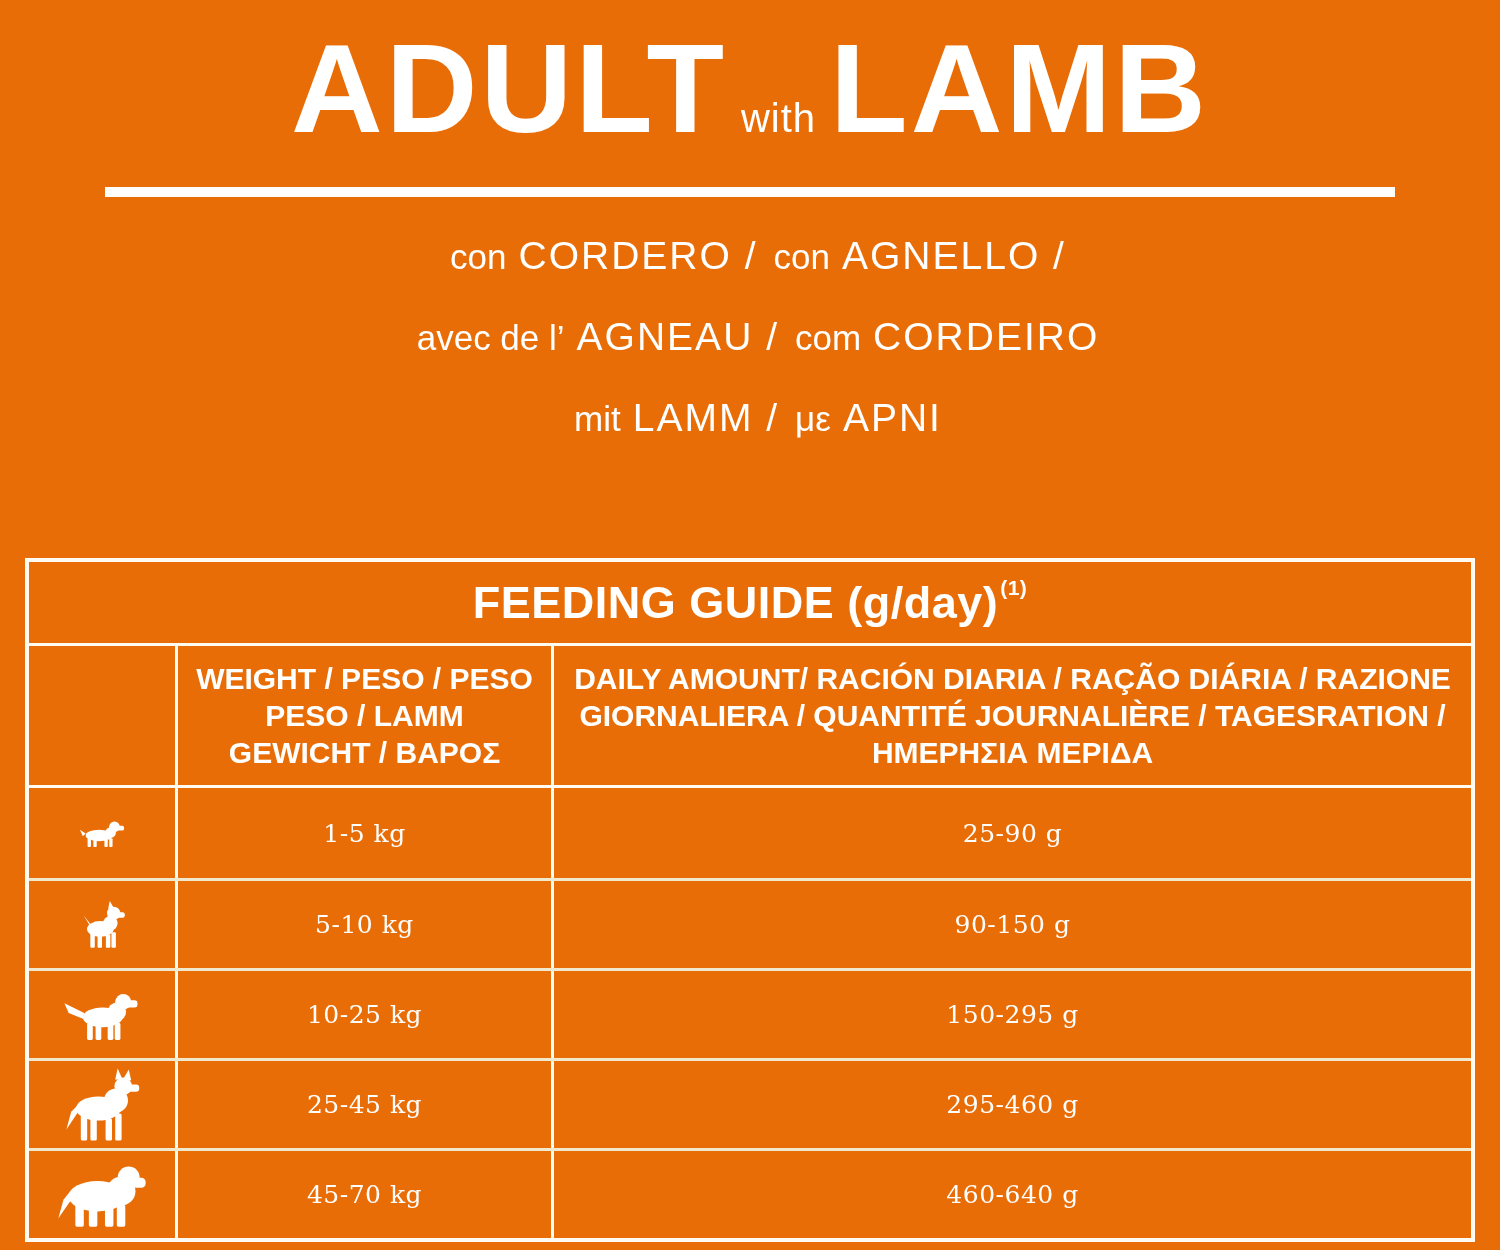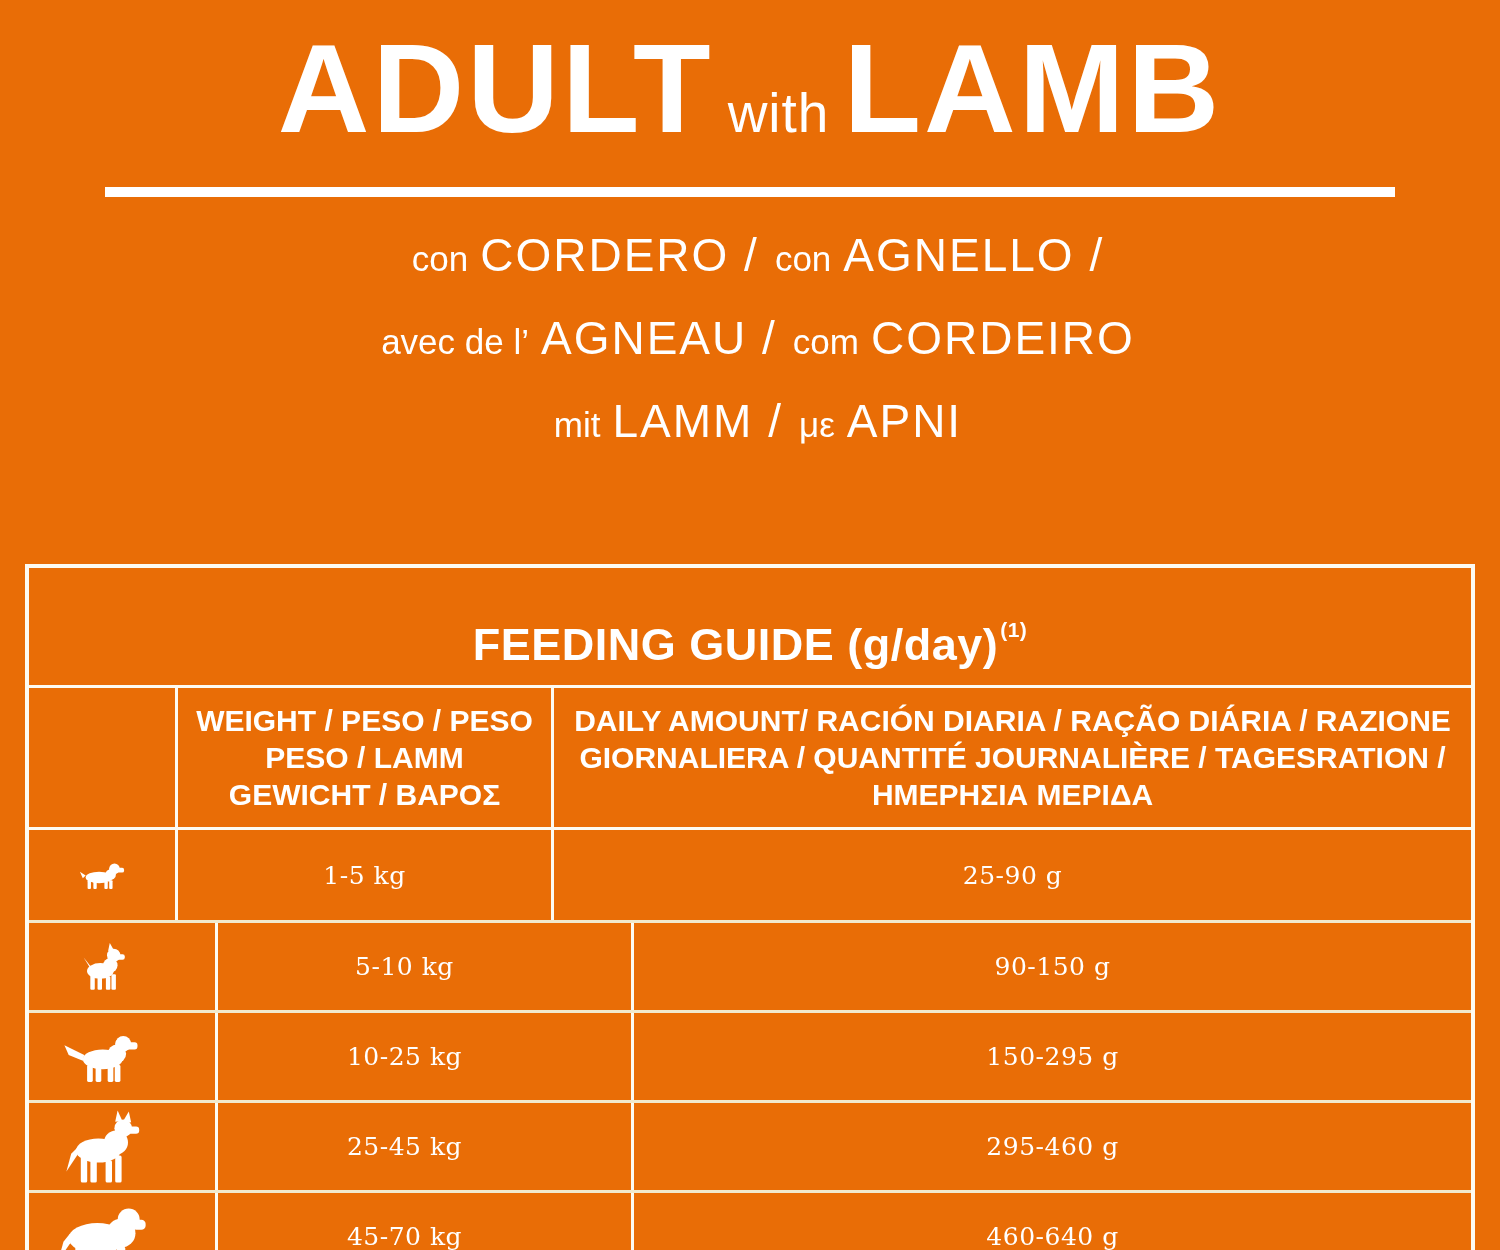--- a/index.html
+++ b/index.html
@@ -14,46 +14,46 @@
     background:var(--bg);
     color:var(--fg);
     font-family:"Liberation Sans", sans-serif;
   }
   .page{width:1500px;height:1250px;padding-top:22px;}
 
   
   .title-block{text-align:center;}
   h1{line-height:1.05;white-space:nowrap;}
   .t-main{font-size:127px;font-weight:800;letter-spacing:3px;margin-top:20px;}
-  .t-with{font-size:55px;font-weight:500;margin:0 14px;letter-spacing:1px;}
+  .t-with{font-size:40px;font-weight:500;margin:0 14px;letter-spacing:1px;}
   .rule{height:10px;background:var(--fg);width:1290px;margin:32px auto 0;}
   .subtitle{margin-top:22px;font-weight:300;}
   .sub-line{line-height:73px;white-space:nowrap;}
   .sub-small{font-size:35px;margin:0 12px 0 16px;}
-  .sub-big{font-size:46px;letter-spacing:2px;}
+  .sub-big{font-size:39px;letter-spacing:2px;}
 
   
   .feeding-table{
     width:1450px;margin:96px auto 0;
     border:4px solid var(--border);
   }
   .caption-row{
     height:84px;display:flex;align-items:center;justify-content:center;
     border-bottom:3px solid var(--border);
-    font-weight:700;font-size:45px;letter-spacing:0.5px;margin-top:36px;
+    font-weight:700;font-size:45px;letter-spacing:0.5px;
   }
   .caption-note{font-size:21px;font-weight:700;position:relative;top:-15px;margin-left:2px;}
   .t-grid{display:grid;grid-template-columns:146px 376px 1fr;}
   .header-row{height:142px;border-bottom:3px solid var(--border);}
   .cell{display:flex;align-items:center;justify-content:center;text-align:center;}
   .col-b,.col-c{border-left:3px solid var(--border);align-items:center;}
   .hdr-text{font-weight:700;font-size:30px;line-height:37px;}
   .hdr-line{display:block;}
   .body-row{height:90px;}
-  .body-row + .body-row{border-top:3px solid var(--divider);gap:40px;}
+  .body-row + .body-row{border-top:3px solid var(--divider);}
   .value-text{
     font-family:"DejaVu Serif", serif;
     font-size:25px;letter-spacing:0.5px;
   }
   .dog-icon{display:block;}
   .dog-icon *{fill:var(--fg);}
 </style>
 </head>
 <body>
 

